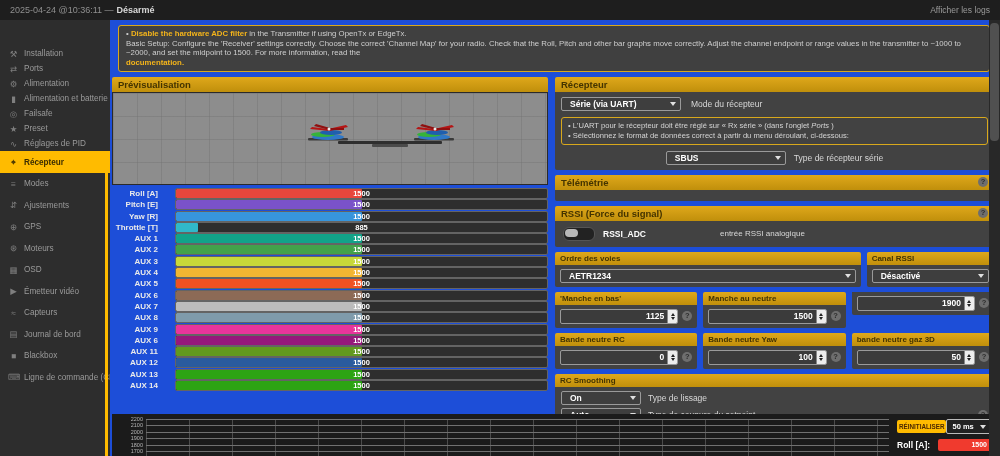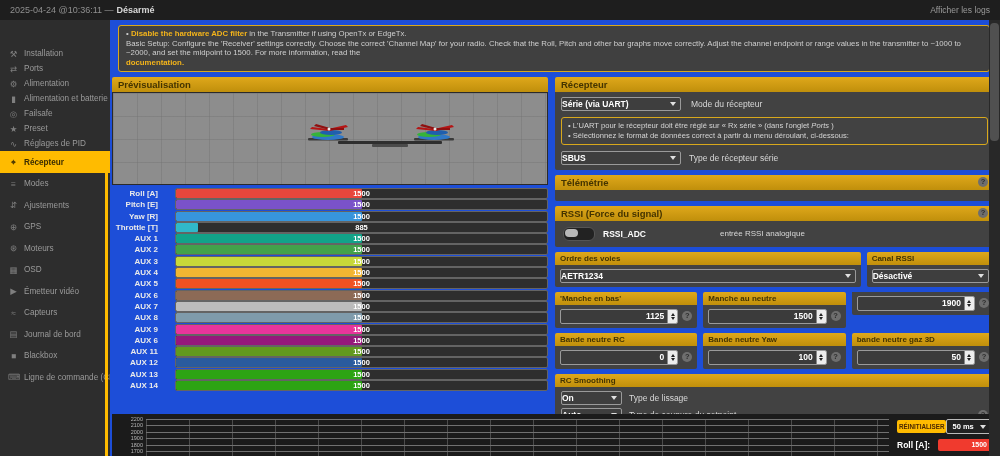--- a/index.html
+++ b/index.html
@@ -44,21 +44,21 @@
   .chrow{display:flex;align-items:center;height:9px;margin-bottom:2.3px;}
   .chlabel{width:46px;text-align:right;font-size:8px;font-weight:bold;color:#eaeaea;
            padding-right:17px;flex:none;white-space:nowrap;}
   .chtrack{flex:1;height:9px;background:#2e2e2e;border:1px solid #646464;border-radius:2px;
            position:relative;overflow:hidden;}
   .chfill{position:absolute;left:0;top:0;bottom:0;border-radius:1px;}
   .chval{position:absolute;left:0;right:0;top:0;text-align:center;font-size:7.5px;font-weight:bold;
          color:#fff;line-height:9px;}
   
   .sel{position:relative;border:1px solid #9a9a9a;background:#3e3e3e;color:#fff;font-weight:bold;
-       font-size:8.5px;padding:2px 16px 2px 0;border-radius:2px;cursor:pointer;white-space:nowrap;
+       font-size:8.5px;padding:2px 16px 2px 8px;border-radius:2px;cursor:pointer;white-space:nowrap;
        box-sizing:border-box;height:14px;line-height:9px;}
   .chev{width:0;height:0;border-left:3px solid transparent;border-right:3px solid transparent;
         border-top:4px solid #e0e0e0;position:absolute;right:4px;top:50%;transform:translateY(-50%);}
   .rowlab{font-size:8.5px;color:#d8d8d8;white-space:nowrap;}
   .minibox{border:1px solid #d8a81c;border-radius:3px;padding:3px 6px;font-size:7.6px;color:#d5d5d5;
            line-height:1.3;margin:6px 0;}
   .help{width:10px;height:10px;border-radius:50%;background:#6e6e6e;color:#2d2d2d;font-size:7.5px;
         font-weight:bold;text-align:center;line-height:10px;flex:none;cursor:pointer;}
   .num{display:flex;align-items:stretch;border:1px solid #9a9a9a;background:#3b3b3b;height:13px;
        border-radius:2px;flex:1;overflow:hidden;}
@@ -69,21 +69,21 @@
   .spin i.up{border-bottom:3px solid #222;}
   .spin i.dn{border-top:3px solid #222;}
   .toggle{width:30px;height:12px;border-radius:6px;background:#222;border:1px solid #555;
           position:relative;cursor:pointer;flex:none;}
   .knob{position:absolute;left:1px;top:1px;width:13px;height:8px;border-radius:4px;background:#b9b9b9;}
   .section{margin-bottom:5px;}
   .threecol{display:flex;gap:6px;margin-bottom:5px;}
   .threecol>div{flex:1;min-width:0;}
   .pad{padding:4px 5px;display:flex;align-items:center;gap:4px;}
   .smrow{display:flex;align-items:center;gap:7px;height:13px;margin-bottom:3.5px;}
-  .smrow .sel,.smrow .num{width:61px;flex:none;}
+  .smrow .sel,.smrow .num{width:80px;flex:none;}
   .smrow .sp{flex:1;}
   
   .bottompanel{position:absolute;left:2px;right:4px;top:394px;height:70px;background:#1b1b1b;
                display:flex;z-index:3;}
   .glabels{width:34px;position:relative;flex:none;}
   .glabels span{position:absolute;right:3px;font-size:5.5px;color:#b5b5b5;line-height:6px;}
   .ggrid{flex:1;margin:5px 4px 0 0;
          background-image:repeating-linear-gradient(to bottom,#717171 0 1px,transparent 1px 6.4px),
                           repeating-linear-gradient(to right,#4c4c4c 0 1px,transparent 1px 43px);}
   .gside{width:103px;flex:none;padding:5px 5px 0 4px;box-sizing:border-box;}
@@ -357,21 +357,21 @@
             <div style="display:flex;align-items:center;gap:10px;">
               <div class="sel" style="width:120px;">
                 <span>Série (via UART)</span><i class="chev"></i>
               </div>
               <span class="rowlab">Mode du récepteur</span>
             </div>
             <div class="minibox">
               <span>• L'UART pour le récepteur doit être réglé sur « Rx série » (dans l'onglet </span><i>Ports</i><span> )</span><br>
               <span>• Sélectionnez le format de données correct à partir du menu déroulant, ci-dessous:</span>
             </div>
-            <div style="display:flex;align-items:center;gap:8px;">
+            <div style="display:flex;align-items:center;gap:8px;justify-content:center;">
               <div class="sel" style="width:120px;">
                 <span>SBUS</span><i class="chev"></i>
               </div>
               <span class="rowlab">Type de récepteur série</span>
             </div>
           </div>
         </div>
 
         <div class="section">
           <div class="sect-h">

